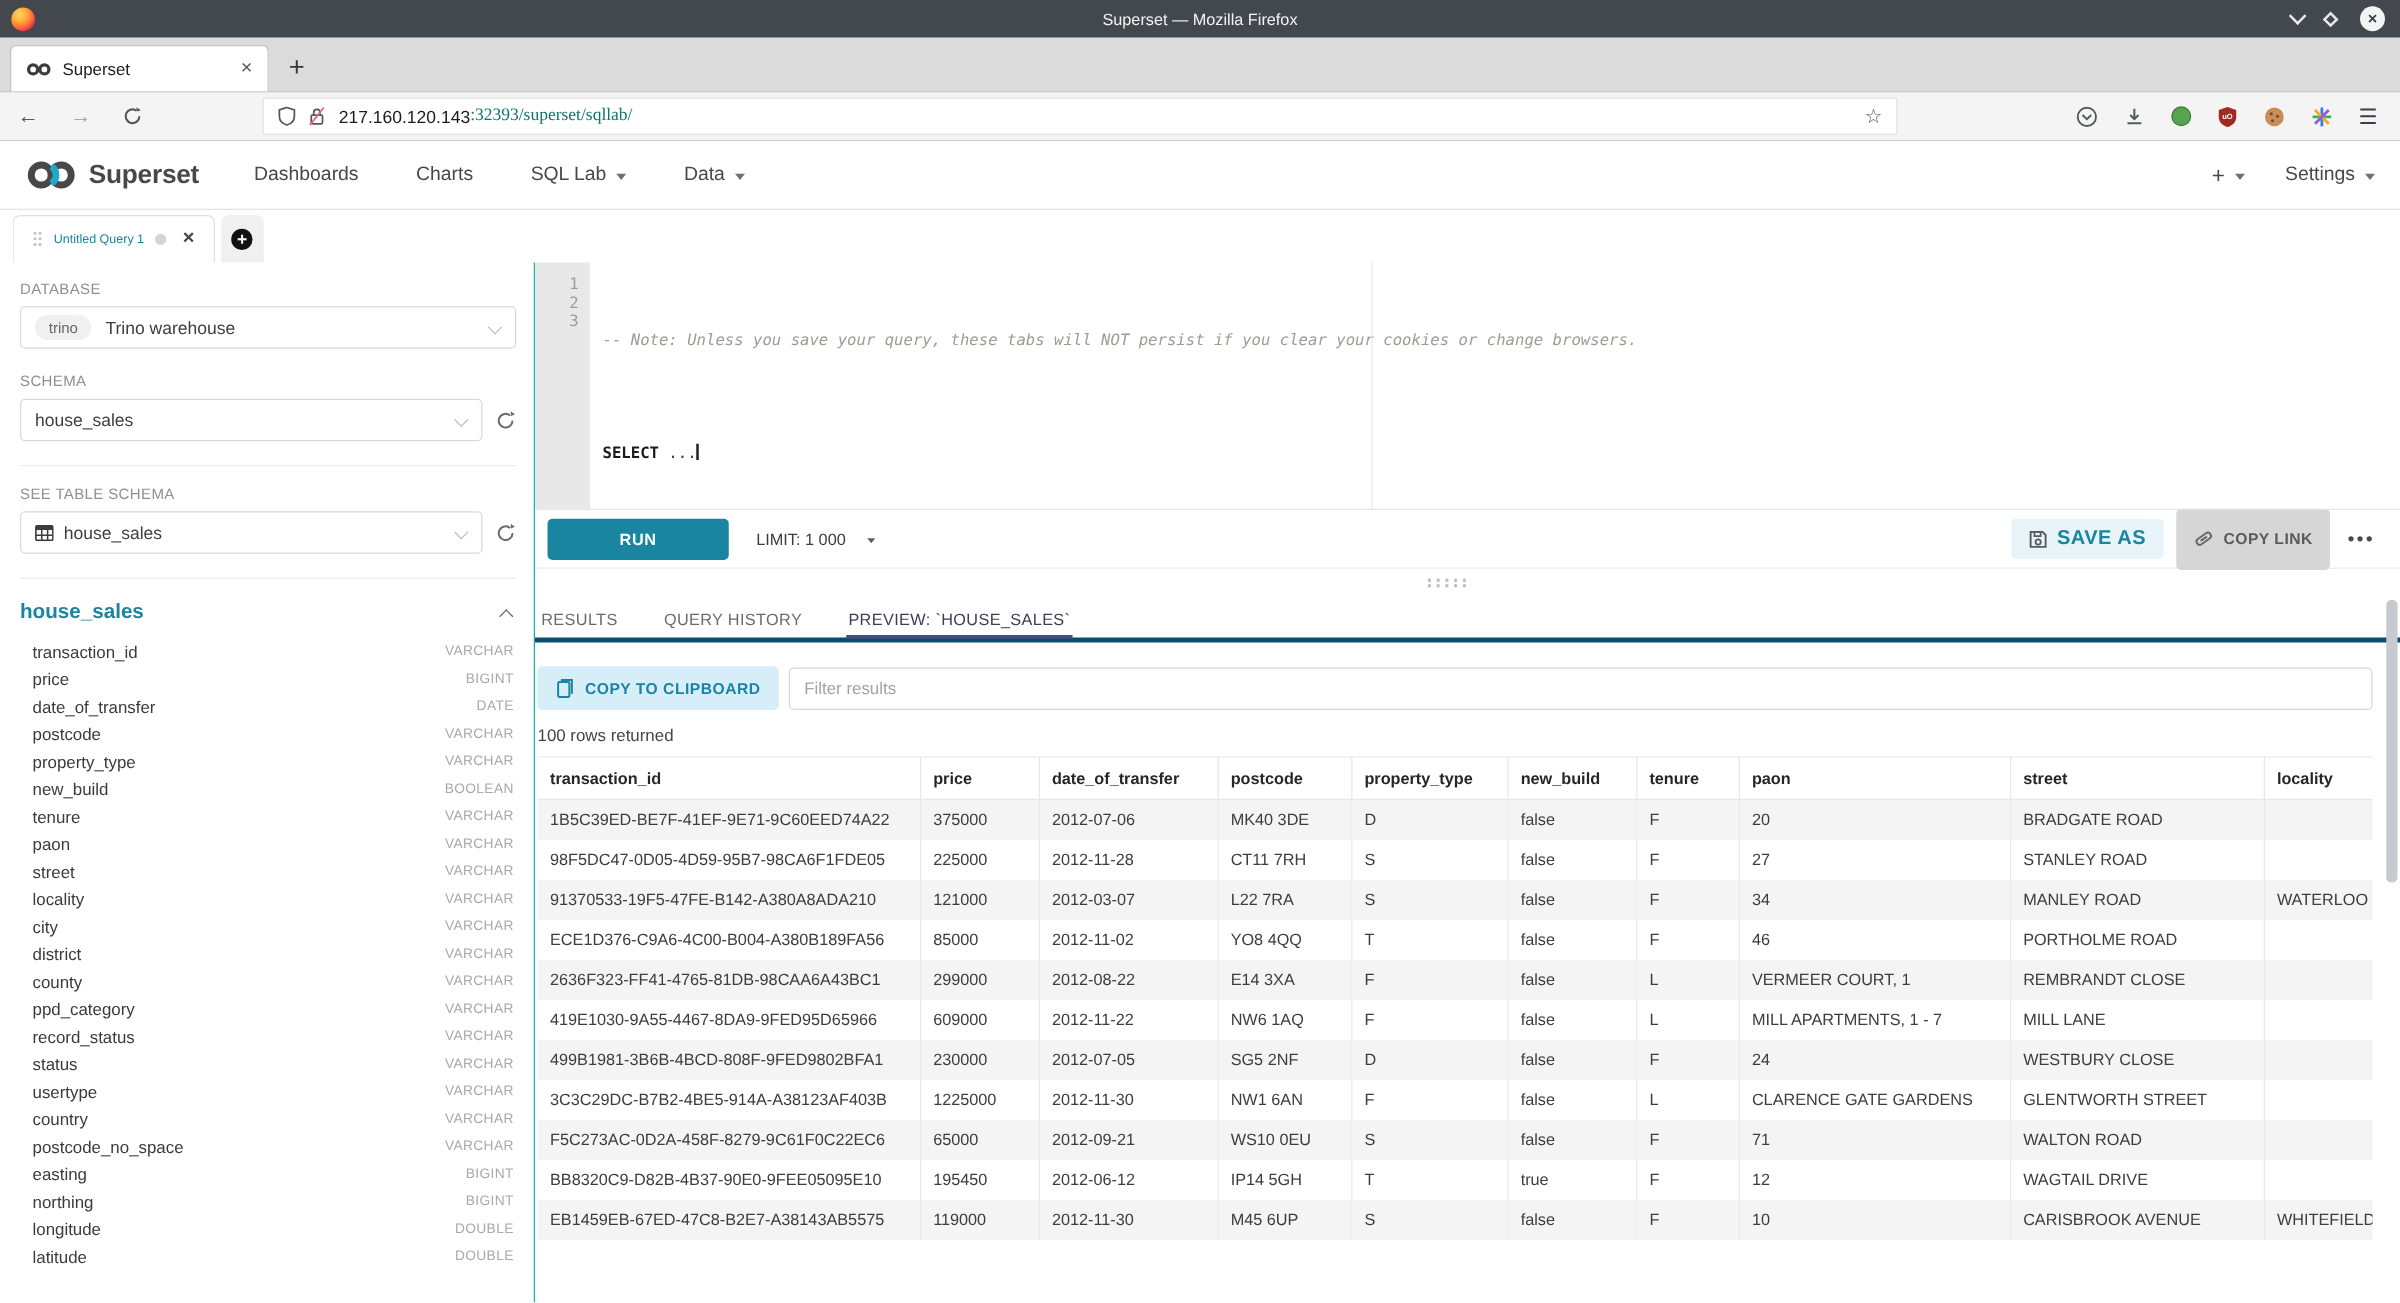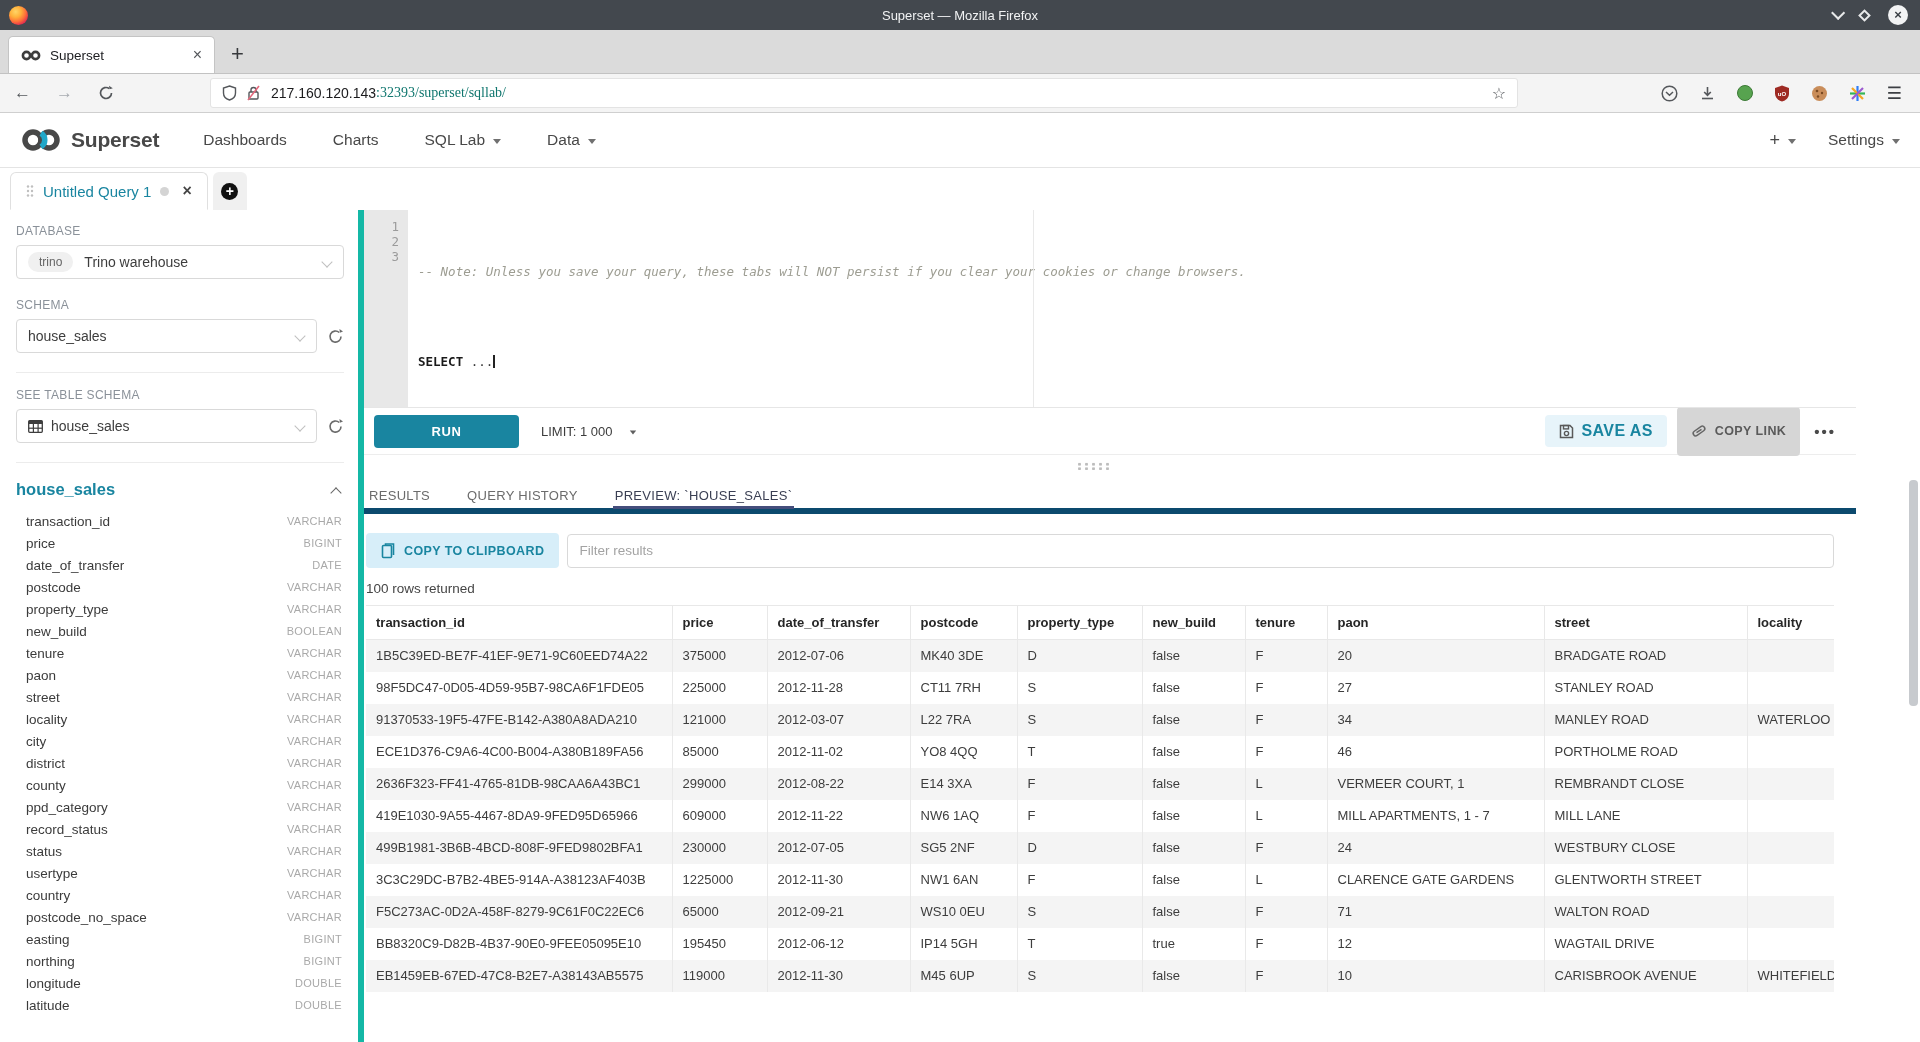--- a/index.html
+++ b/index.html
@@ -40,28 +40,28 @@
   .brand-name { font-size:21px; font-weight:bold; color:#484848; letter-spacing:-0.2px; }
   .nav-links { display:flex; margin-left:44px; gap:46px; }
   .nav-link { display:flex; align-items:center; font-size:15.5px; color:#484848; }
   .caret { width:0; height:0; border-left:4.5px solid transparent; border-right:4.5px solid transparent; border-top:5px solid #707070; margin-left:8px; margin-top:2px; }
   .snav-right { margin-left:auto; display:flex; align-items:center; gap:32px; }
   .snav-right .nav-link { font-size:15.5px; }
   
   .tabstrip { height:42px; background:#fff; display:flex; align-items:flex-end; }
   .qtab { height:38px; margin-left:10px; background:#fff; border:1px solid #e0e0e0; border-bottom:1px solid #fff;
     border-radius:6px 6px 0 0; display:flex; align-items:center; gap:9px; padding:0 15px; position:relative; z-index:2; }
-  .qtab-title { color:#1985a0; font-size:15px; }
+  .qtab-title { color:#1985a0; font-size:10px; }
   .qtab-dot { width:9px; height:9px; border-radius:50%; background:#d4d4d4; }
   .qtab-close { color:#454545; font-size:16px; font-weight:bold; margin-left:4px; }
   .plus-tab { width:34px; height:38px; background:#f0f0f0; border-radius:6px 6px 0 0; margin-left:5px; display:flex; align-items:center; justify-content:center; }
   .plus-circle { width:17px; height:17px; border-radius:50%; background:#111; color:#fff; font-size:14px; line-height:16px; text-align:center; font-weight:bold; }
   
   .content { display:flex; height:832px; }
-  .sidebar { width:364px; border-right:6px solid #14b8a6; padding:14px 14px 0 16px; overflow:hidden; }
+  .sidebar { width:428px; border-right:1px solid #14b8a6; padding:14px 14px 0 16px; overflow:hidden; }
   .side-label { font-size:12px; color:#8a9199; letter-spacing:0.3px; margin-bottom:7px; }
   .select-row { display:flex; align-items:center; gap:10px; }
   .sel { flex:1; height:34px; border:1px solid #d9d9d9; border-radius:4px; background:#fff; display:flex; align-items:center; padding:0 11px; position:relative; }
   .sel-text { font-size:14px; color:#3d3d3d; }
   .pill { background:#f0f0f0; border-radius:11px; padding:3px 11px; font-size:12px; color:#666; margin-right:11px; }
   .chev { width:8px; height:8px; border-right:1.5px solid #bfbfbf; border-bottom:1.5px solid #bfbfbf; transform:rotate(45deg); position:absolute; right:12px; top:12px; }
   .chev-up { width:8px; height:8px; border-right:1.6px solid #666; border-bottom:1.6px solid #666; transform:rotate(-135deg); margin-top:6px; }
   .divider { border-top:1px solid #ececec; margin-top:19px; }
   .mt19 { margin-top:19px; } .mt15 { margin-top:15px; }
   .tbl-heading { margin-top:17px; margin-bottom:11px; display:flex; justify-content:space-between; align-items:center; padding-right:4px; }
@@ -90,21 +90,21 @@
   .saveas-btn { background:#e7f4fa; color:#1985a0; border:none; border-radius:4px; height:32px; padding:0 14px;
     font-size:16px; font-weight:bold; letter-spacing:0.4px; display:flex; align-items:center; gap:8px; font-family:inherit; }
   .copylink-btn { background:#d6d6d6; color:#5a5a5a; border:none; border-radius:4px; height:49px; padding:0 14px;
     font-size:12.5px; font-weight:bold; letter-spacing:0.4px; display:flex; align-items:center; gap:8px; font-family:inherit; }
   .more-dots { color:#4a4a4a; font-size:15px; font-weight:bold; letter-spacing:2px; margin-left:4px; }
   
   .splitter { height:22px; position:relative; }
   .grip { position:absolute; left:712px; top:7px; width:34px; height:8px;
     background:radial-gradient(circle, #bdbdbd 1.3px, transparent 1.5px); background-size:7px 4.5px; }
   
-  .stabs { display:flex; border-bottom:6px solid #0c4a6e; height:37px; padding-left:3px; }
+  .stabs { display:flex; border-bottom:4px solid #0c4a6e; height:37px; padding-left:3px; }
   .stab { font-size:13px; color:#6b6b6b; letter-spacing:0.3px; padding:11px 2px 0; margin-right:33px; position:relative; }
   .stab.active { color:#3a3f53; }
   .stab.active::after { content:""; position:absolute; left:0; right:0; bottom:-1px; height:3px; background:#454e7c; }
   
   .res-controls { display:flex; align-items:center; margin:19px 22px 0 2px; }
   .copy-btn { background:#d7eef9; color:#1985a0; border:none; border-radius:4px; height:35px; padding:0 15px;
     font-size:12.5px; font-weight:bold; letter-spacing:0.4px; display:flex; align-items:center; gap:9px; font-family:inherit; }
   .filter-input { flex:1; height:34px; margin-left:8px; border:1px solid #d9d9d9; border-radius:4px; padding:0 11px;
     font-size:13.5px; color:#3d3d3d; font-family:inherit; outline:none; }
   .filter-input::placeholder { color:#a3a3a3; }

